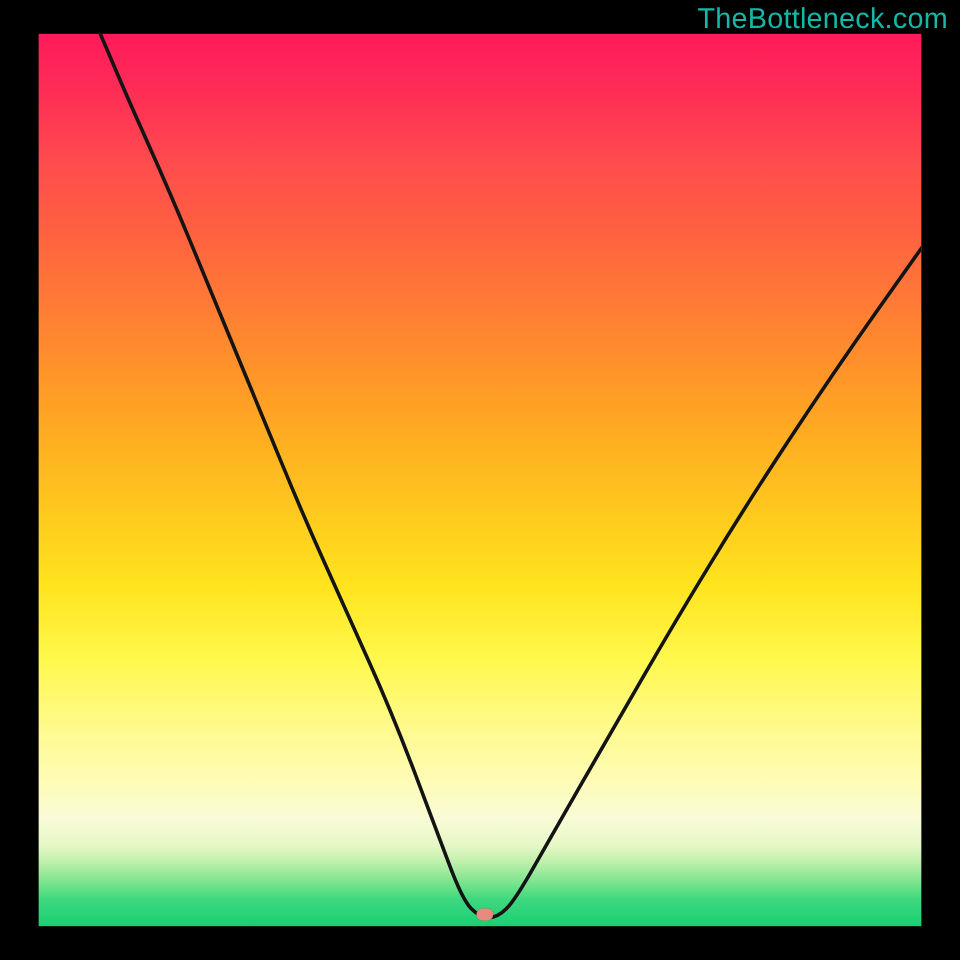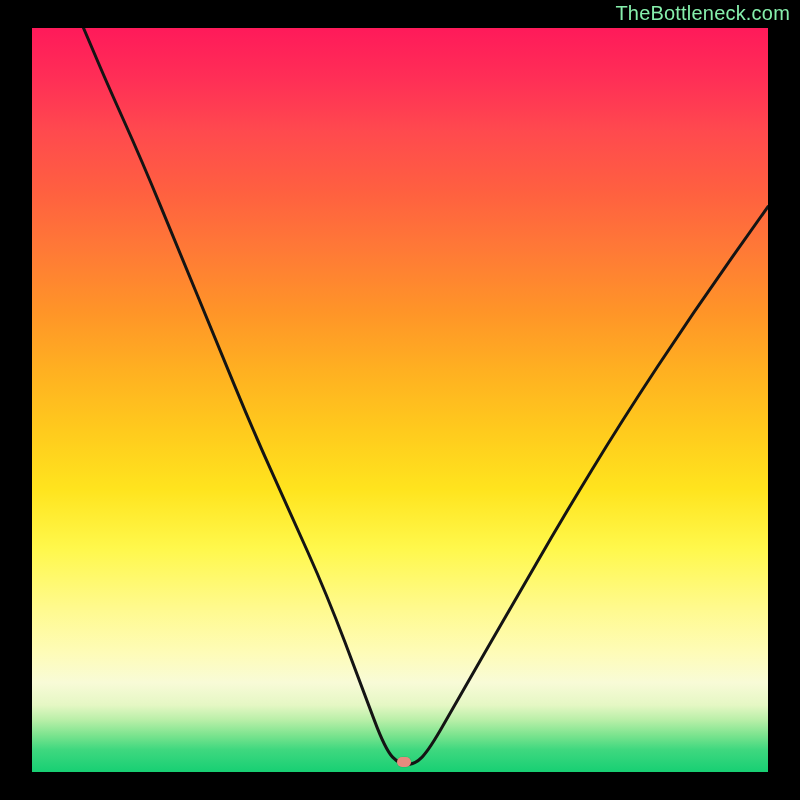--- a/index.html
+++ b/index.html
@@ -14,22 +14,22 @@
   .frame {
     position: relative;
     width: 800px;
     height: 800px;
     background: #000;
   }
   .watermark {
     position: absolute;
     top: 2px;
     right: 10px;
-    color: #86efac;
-    font-size: 20px;
+    color: #14b8a6;
+    font-size: 24px;
     font-weight: 500;
     letter-spacing: 0.2px;
     z-index: 5;
     text-align: center;
   }
   .plot-area {
     position: absolute;
     left: 32px;
     top: 28px;
     width: 736px;

